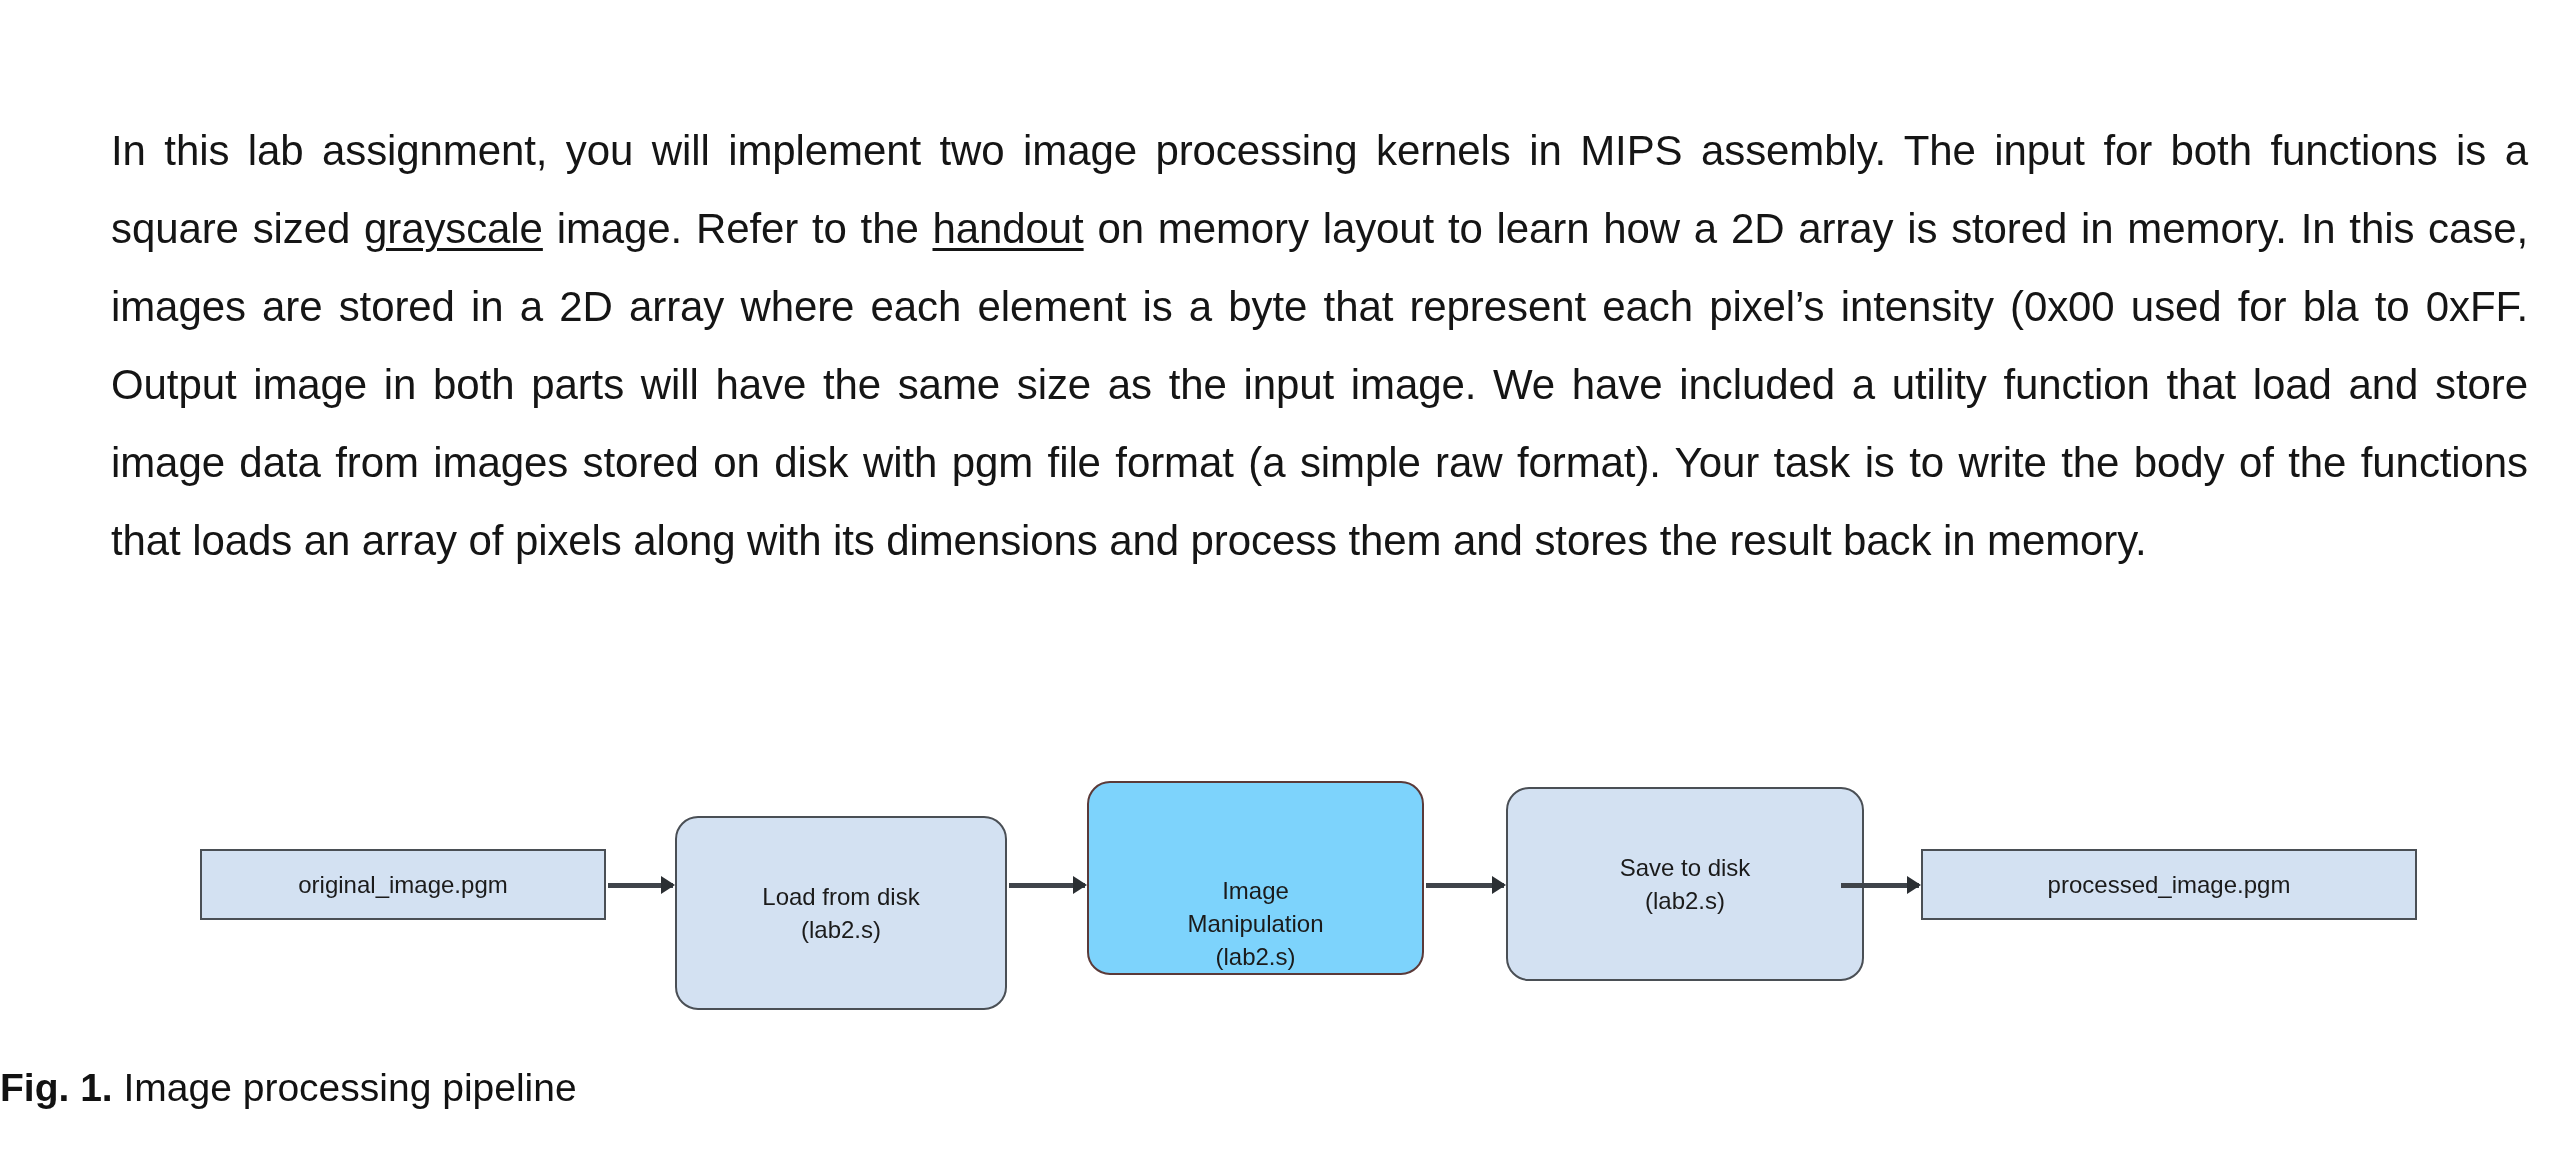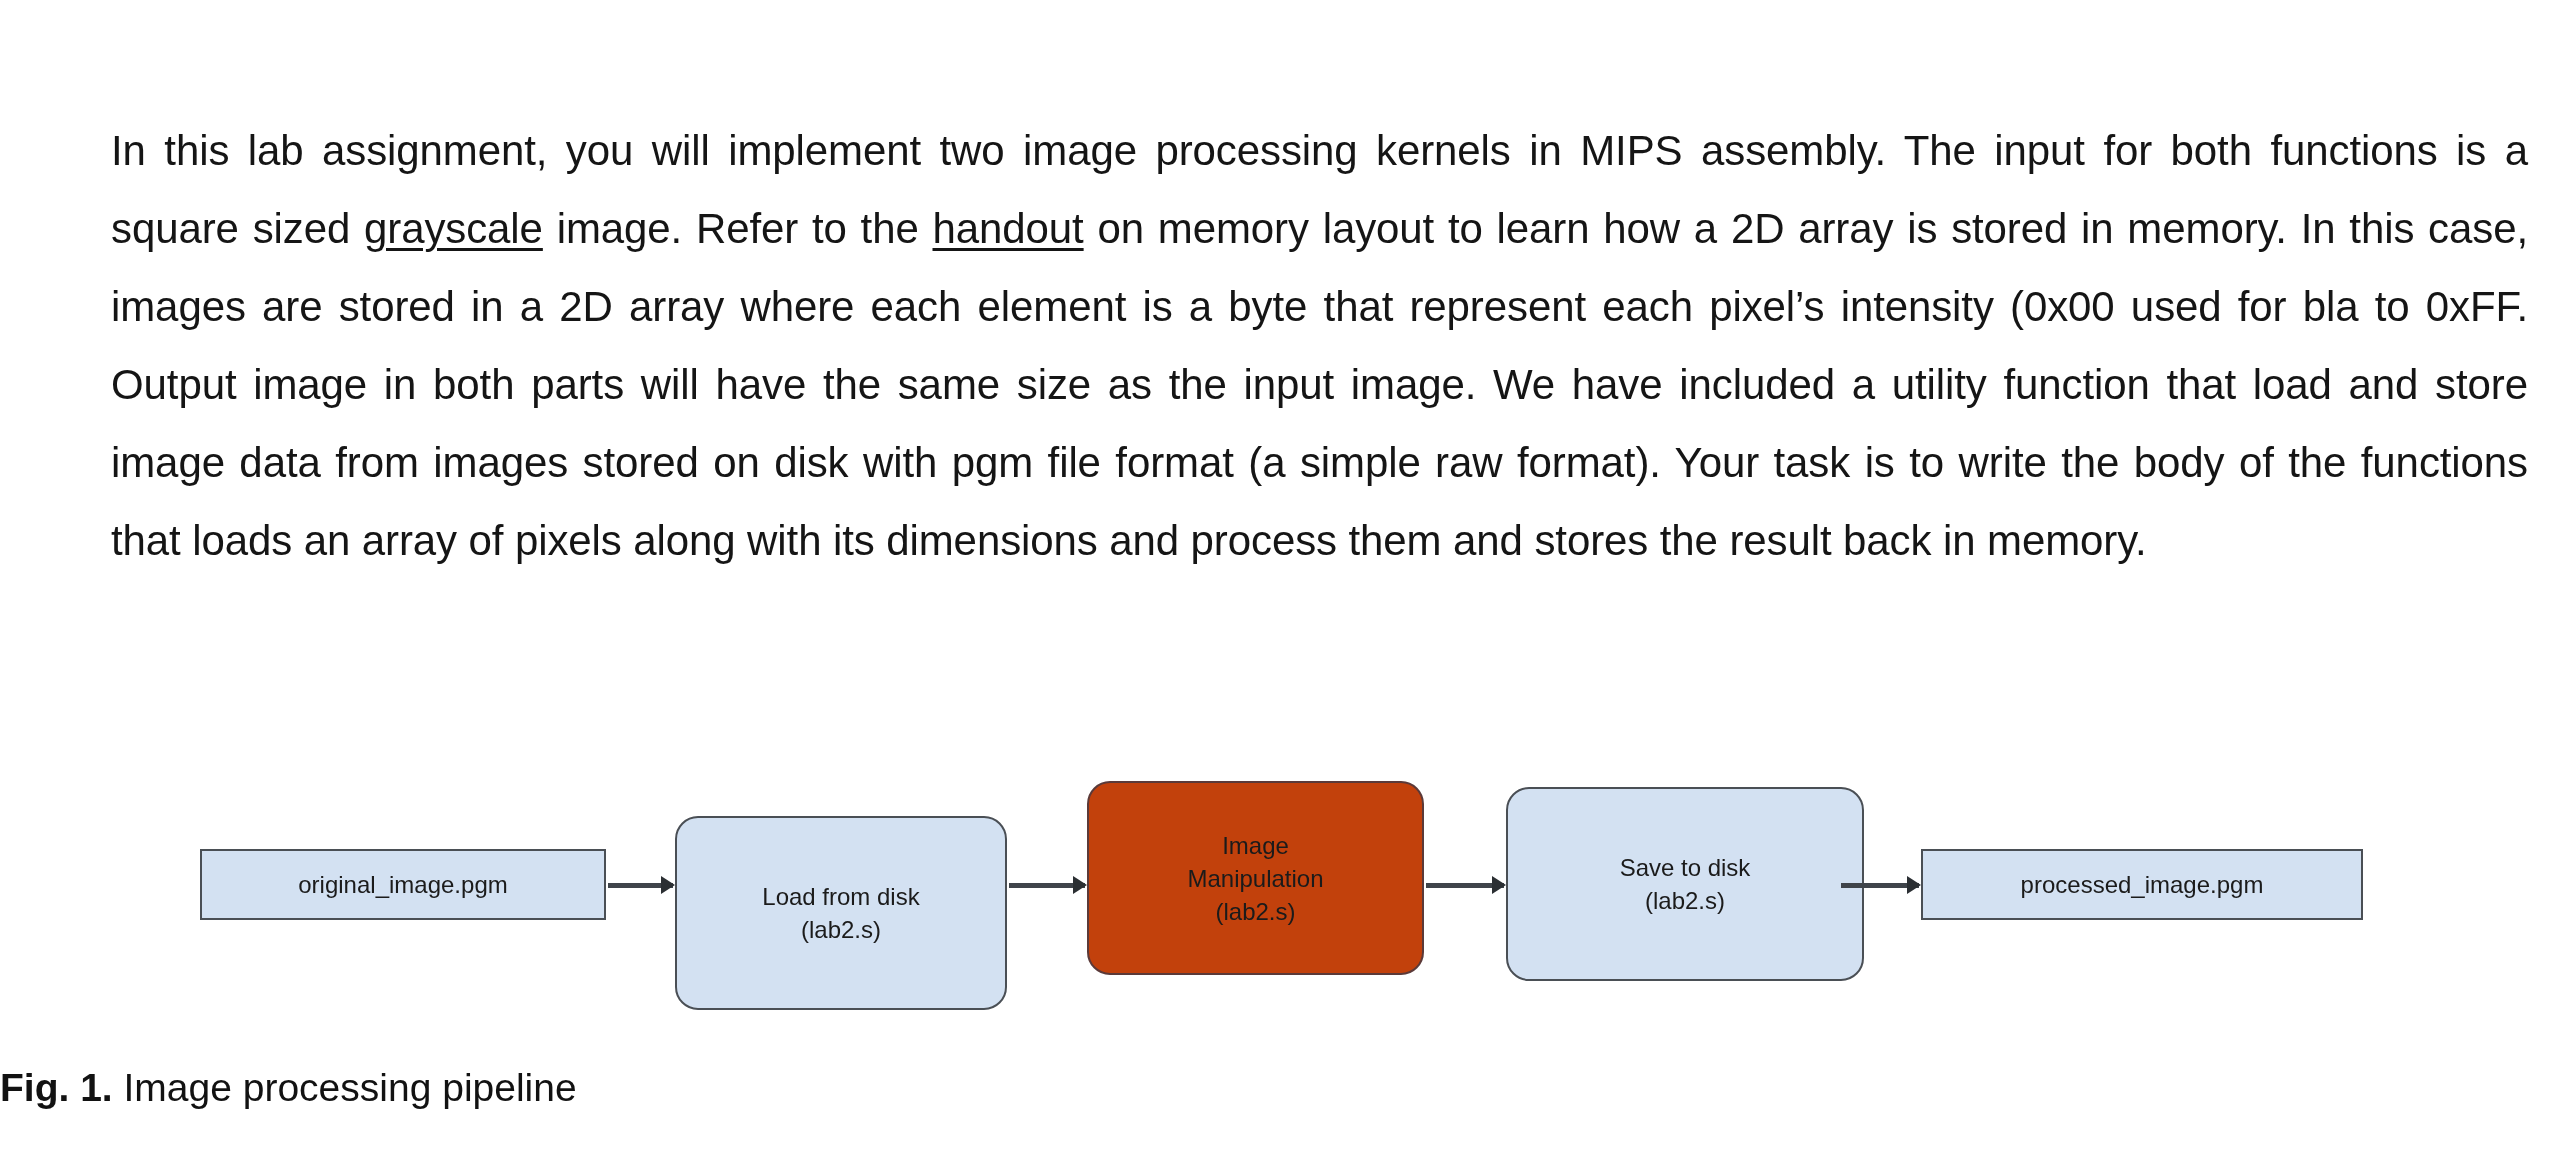--- a/index.html
+++ b/index.html
@@ -76,29 +76,30 @@
   .node.file {
     height: 71px;
     border-radius: 0;
   }
   
   .node.proc {
     height: 194px;
     border-radius: 23px;
   }
   .node.accent {
-    background: #c2410c;
+    background: #7dd3fc;
     border-color: #5b3a39;
+    align-items: flex-end;
   }
 
   #node-original   { left: 0px;    top: 94px; width: 406px; text-align: center; }
   #node-load       { left: 475px;  top: 32px;  width: 332px; margin-top: 29px; }
   #node-manip      { left: 887px; top: 26px;  width: 337px; }
   #node-save       { left: 1306px; top: 32px;  width: 358px; }
-  #node-processed  { left: 1721px; top: 94px; width: 442px; }
+  #node-processed  { left: 1721px; top: 94px; width: 496px; }
 
   
   .arrow {
     position: absolute;
     top: 128px;
     height: 5.4px;
     background: #3f444a;
   }
   .arrow::after {
     content: "";

